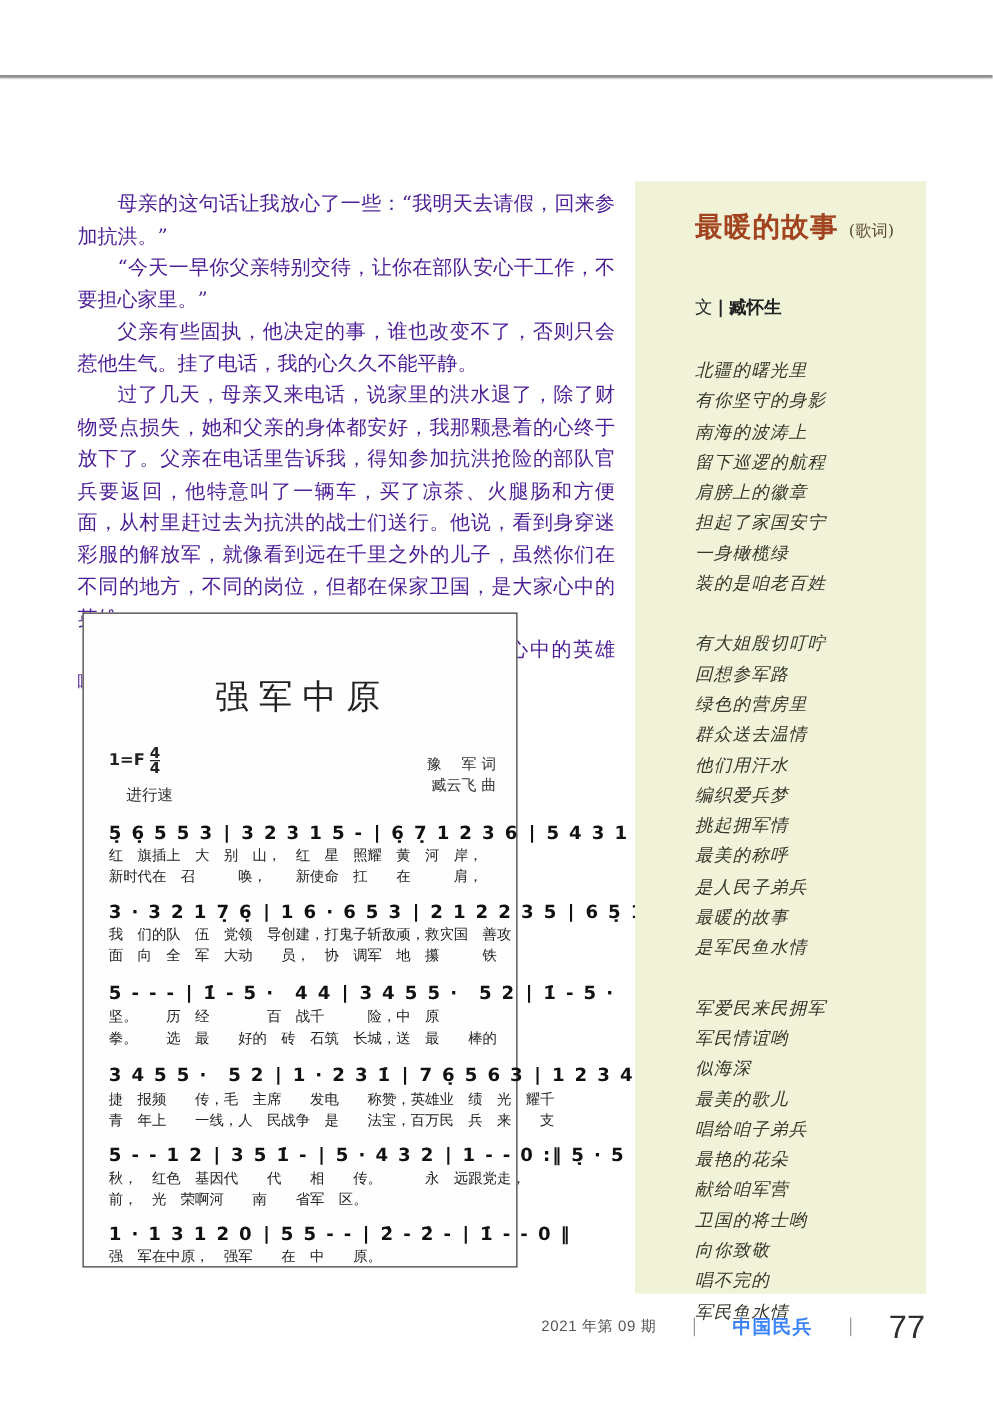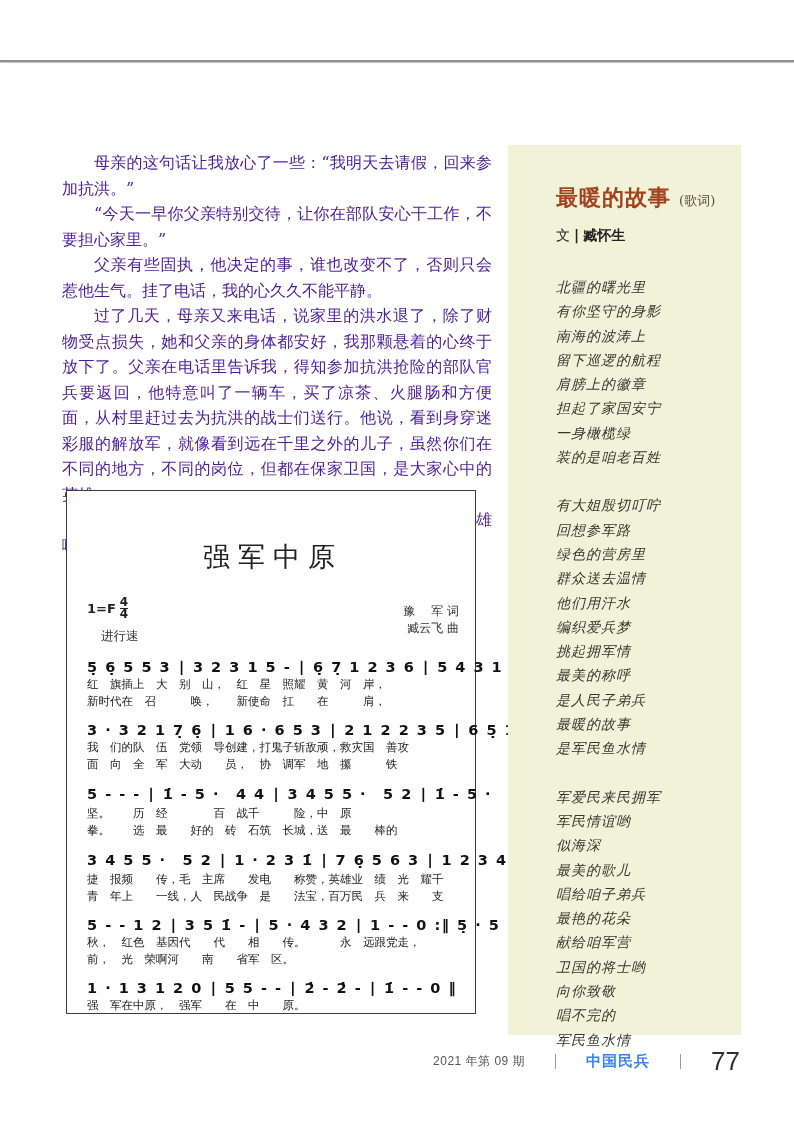--- a/index.html
+++ b/index.html
@@ -18,21 +18,21 @@
     font-size:16px;line-height:25.5px;color:#4c1d95;
     text-align:justify;
   }
   .article p{margin:0;text-indent:2em;}
   .end-icon{
     display:inline-block;width:12px;height:14px;margin-left:4px;
     vertical-align:-2px;
   }
   
   .score-box{
-    position:absolute;left:66px;top:490px;width:410px;height:524px;
+    position:absolute;left:66px;top:490px;width:348px;height:524px;
     border:1px solid #3c3c3c;box-sizing:border-box;background:#fffefe;
     padding:10px 16px 0 20px;
   }
   .score-title{
     text-align:center;font-size:27px;letter-spacing:8px;color:#222;
     margin-top:38px;font-weight:500;
   }
   .score-meta{
     display:flex;justify-content:space-between;align-items:flex-start;
     margin-top:22px;font-family:"DejaVu Sans","Liberation Sans",sans-serif;
@@ -52,29 +52,29 @@
     font-weight:bold;font-size:14.5px;color:#111;letter-spacing:1.5px;
     white-space:nowrap;
   }
   .lyric{
     font-size:11.5px;color:#222;line-height:15px;white-space:nowrap;
     margin-top:2px;font-family:"DejaVu Serif",serif;
   }
   
   .sidebar{
     position:absolute;left:508px;top:145px;width:233px;height:890px;
-    box-sizing:border-box;padding:38px 20px 0 48px;
+    box-sizing:border-box;padding:22px 20px 0 48px;
   }
   .sb-title-row{white-space:nowrap;}
   .sb-title{
     font-size:22px;font-weight:bold;letter-spacing:1px;
     font-family:"DejaVu Serif",serif;
   }
   .sb-title-suffix{font-size:13px;color:#5d4a35;margin-left:3px;}
-  .sb-byline{margin-top:14px;font-size:14px;color:#222;
+  .sb-byline{margin-top:40px;font-size:14px;color:#222;
              font-family:"DejaVu Sans",sans-serif;}
   .sb-byline .divider{margin:0 4px;color:#222;font-weight:bold;}
   .sb-byline .author{font-weight:bold;}
   .stanzas{margin-top:30px;}
   .stanza{margin-bottom:24px;}
   .lyric-line{
     font-size:14px;line-height:24.3px;color:#35352a;
     font-style:italic;letter-spacing:1px;
     font-family:"DejaVu Serif",serif;
   }

